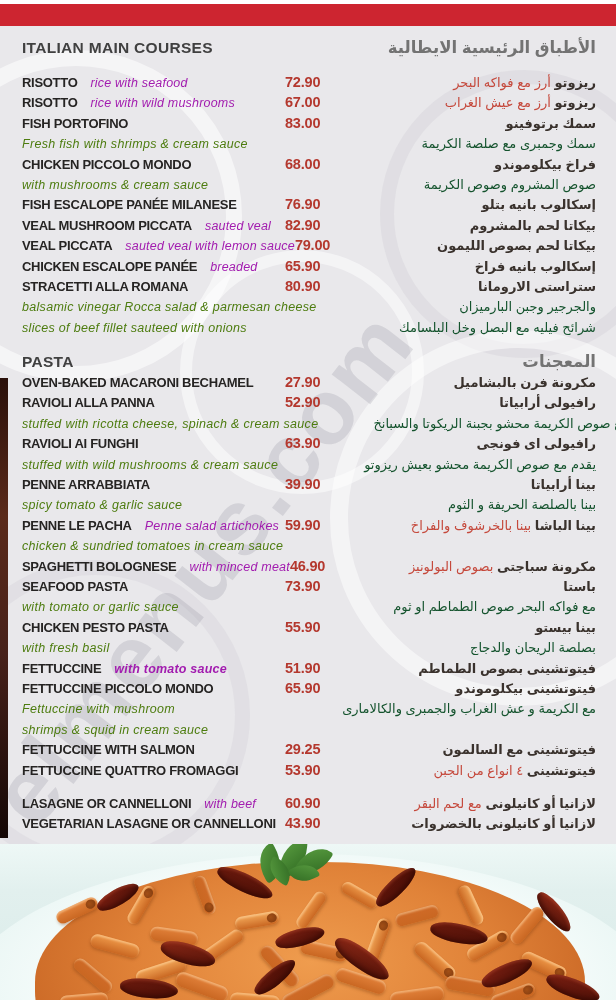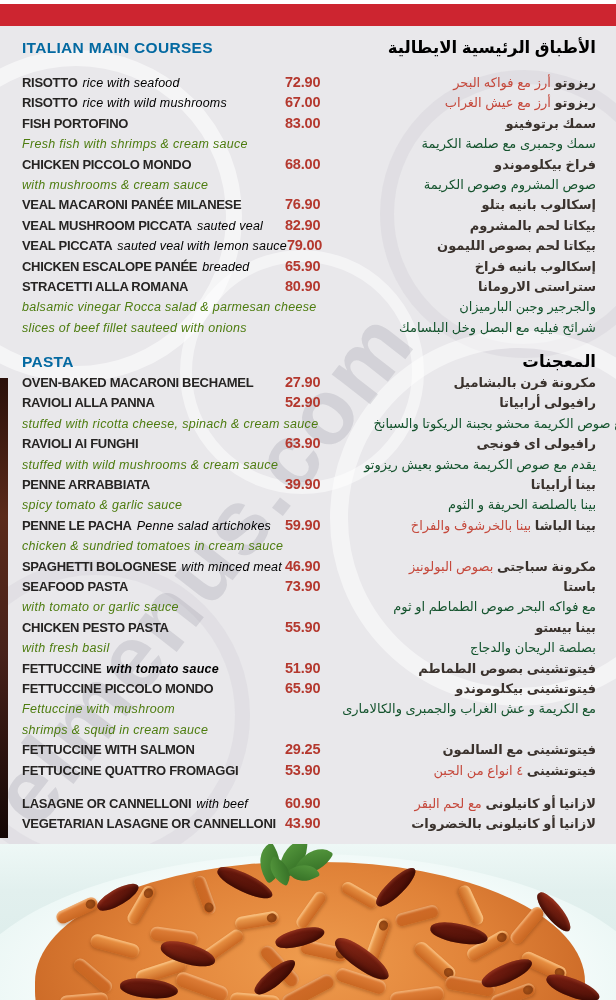--- a/index.html
+++ b/index.html
@@ -22,30 +22,30 @@
     transform:rotate(-52deg);transform-origin:0 0;
     font-size:92px;font-weight:bold;letter-spacing:3px;
     color:rgba(125,125,138,0.20);white-space:nowrap;}
 
   .left-strip{position:absolute;left:0;top:378px;width:8px;height:460px;z-index:4;
     background:linear-gradient(180deg,#2a100a 0%,#5a2a1a 30%,#47211a 60%,#140705 100%);}
 
   .content{position:absolute;top:26px;left:0;width:616px;z-index:3;padding-top:12px;}
 
   .section-header{display:flex;align-items:baseline;padding:0 20px 0 22px;margin-bottom:16px;}
-  .sec-en{flex:1;color:#0369a1;font-weight:bold;font-size:15.5px;letter-spacing:0.3px;}
-  .sec-ar{color:#000000;font-weight:bold;font-size:16.5px;direction:rtl;}
+  .sec-en{flex:1;color:#404040;font-weight:bold;font-size:15.5px;letter-spacing:0.3px;}
+  .sec-ar{color:#737373;font-weight:bold;font-size:16.5px;direction:rtl;}
   .sh2{margin-top:14px;margin-bottom:2px;}
 
   .row{display:flex;align-items:baseline;height:20.4px;padding:0 20px 0 22px;}
   .en-cell{flex:0 0 263px;white-space:nowrap;overflow:visible;}
   .price{flex:0 0 55px;font-weight:bold;font-size:14.5px;color:#b4382e;letter-spacing:-0.2px;}
   .ar-cell{flex:1;text-align:right;direction:rtl;font-size:13px;white-space:nowrap;}
   .name{font-weight:bold;font-size:13px;color:#262423;letter-spacing:-0.3px;}
-  .note{font-style:italic;font-size:12.5px;color:#000000;margin-left:5px;letter-spacing:0.2px;}
+  .note{font-style:italic;font-size:12.5px;color:#a21caf;margin-left:13px;letter-spacing:0.2px;}
   .note-bold{font-weight:bold;}
   .desc-en{font-style:italic;font-size:12.5px;color:#4d7c0f;letter-spacing:0.3px;}
   .ar-main{color:#3a322d;font-weight:bold;}
   .ar-note{color:#c5483b;}
   .ar-desc{color:#14532d;}
   .gap-row{height:13px;}
 
   
   .photo{position:absolute;left:0;bottom:0;width:616px;height:156px;z-index:6;overflow:hidden;
     background:linear-gradient(180deg,#eef8f6 0%,#e2f0ee 30%,#d9ebe9 100%);}
@@ -108,21 +108,21 @@
         <div class="en-cell"><span class="name">CHICKEN PICCOLO MONDO</span></div>
         <div class="price">68.00</div>
         <div class="ar-cell"><span class="ar-main">فراخ بيكلوموندو</span></div>
       </div>
       <div class="row">
         <div class="en-cell"><span class="desc-en">with mushrooms &amp; cream sauce</span></div>
         <div class="price"></div>
         <div class="ar-cell"><span class="ar-desc">صوص المشروم وصوص الكريمة</span></div>
       </div>
       <div class="row">
-        <div class="en-cell"><span class="name">VEAL MACARONI PANÉE MILANESE</span></div>
+        <div class="en-cell"><span class="name">FISH ESCALOPE PANÉE MILANESE</span></div>
         <div class="price">76.90</div>
         <div class="ar-cell"><span class="ar-main">إسكالوب بانيه بتلو</span></div>
       </div>
       <div class="row">
         <div class="en-cell"><span class="name">VEAL MUSHROOM PICCATA</span><span class="note">sauted veal</span></div>
         <div class="price">82.90</div>
         <div class="ar-cell"><span class="ar-main">بيكاتا لحم بالمشروم</span></div>
       </div>
       <div class="row">
         <div class="en-cell"><span class="name">VEAL PICCATA</span><span class="note">sauted veal with lemon sauce</span></div>

